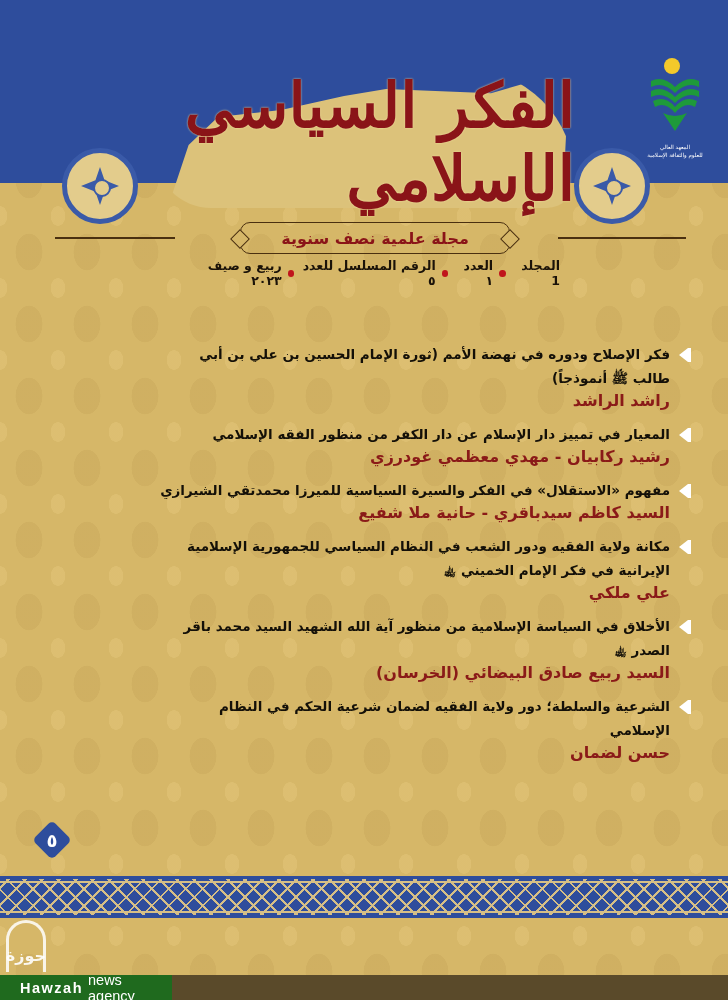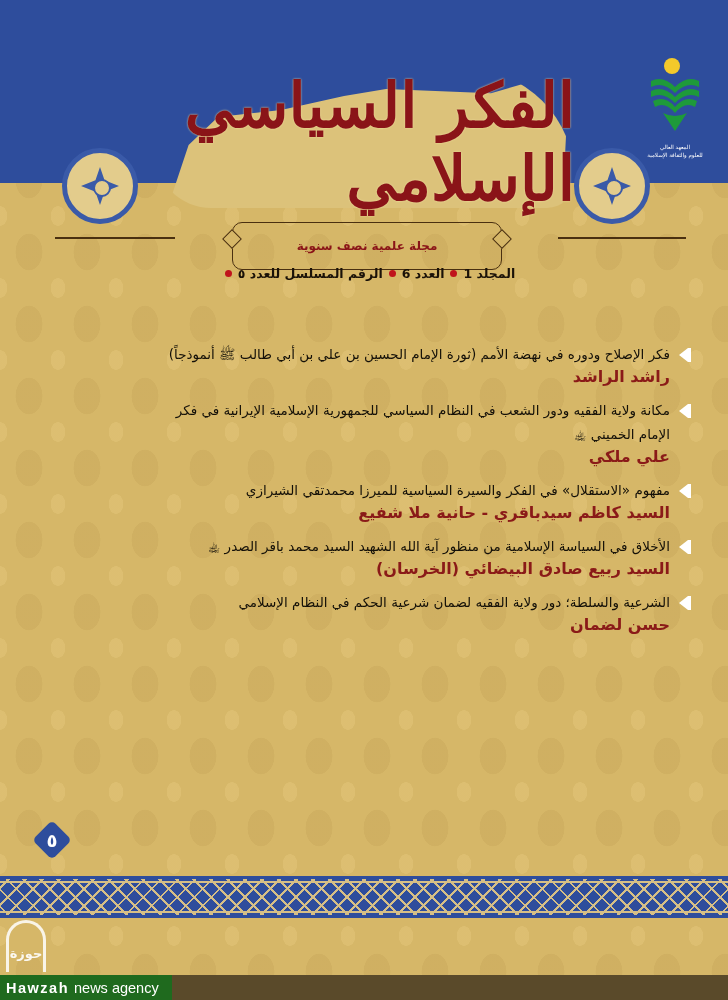--- a/index.html
+++ b/index.html
@@ -74,25 +74,25 @@
     }
     .med-left { left: 62px; top: 148px; }
     .med-right { left: 574px; top: 148px; }
     
     .sub-line {
       position: absolute; top: 237px; height: 2px; background: #4a3010;
     }
     .sub-line.l { left: 55px; width: 120px; }
     .sub-line.r { left: 558px; width: 128px; }
     .subtitle-box {
-      position: absolute; left: 232px; top: 222px; width: 270px; height: 48px;
+      position: absolute; left: 240px; top: 222px; width: 270px; height: 32px;
       border: 1.5px solid #4a3010; border-radius: 10px;
       display: flex; align-items: center; justify-content: center;
       direction: rtl;
-      font-size: 12px; font-weight: bold; color: #8a1418;
+      font-size: 16px; font-weight: bold; color: #8a1418;
     }
     .subtitle-box::before, .subtitle-box::after {
       content: ""; position: absolute; top: 9px; width: 12px; height: 12px;
       border: 1.5px solid #4a3010; transform: rotate(45deg); background: #d6b768;
     }
     .subtitle-box::before { left: -8px; }
     .subtitle-box::after { right: -8px; }
     .issue-info {
       position: absolute; left: 180px; top: 262px; width: 380px; height: 22px;
       display: flex; direction: rtl; align-items: center; justify-content: center;
@@ -109,21 +109,21 @@
     .article { position: relative; margin-bottom: 10px; padding-right: 20px; }
     .article .bullet {
       position: absolute; right: 2px; top: 6px; width: 0; height: 0;
       border-top: 7px solid transparent; border-bottom: 7px solid transparent;
       border-right: 9px solid #ffffff;
     }
     .article .bullet::after {
       content: ""; position: absolute; left: 9px; top: -7px; width: 3px; height: 14px; background: #ffffff;
     }
     .article .title {
-      font-size: 13.5px; font-weight: normal; color: #141008; line-height: 24px;
+      font-size: 13.5px; font-weight: bold; color: #141008; line-height: 24px;
     }
     .article .author {
       font-size: 16px; font-weight: bold; color: #8a1a18; line-height: 22px;
     }
     
     .issue-badge {
       position: absolute; left: 38px; top: 826px; width: 28px; height: 28px;
       background: #2e4d9c; border-radius: 5px; transform: rotate(45deg);
     }
     .issue-badge-num {
@@ -146,31 +146,31 @@
     .ornament::before { top: 2px; }
     .ornament::after { bottom: 2px; }
     
     .hawzah-mark {
       position: absolute; left: 6px; top: 920px; width: 40px; height: 52px;
       border: 3px solid rgba(255,255,255,0.85); border-bottom: none;
       border-radius: 20px 20px 0 0;
     }
     .hawzah-mark-text {
       position: absolute; left: 6px; top: 946px; width: 40px;
-      font-size: 13px; font-weight: bold; color: rgba(255,255,255,0.9);
+      font-size: 16px; font-weight: bold; color: rgba(255,255,255,0.9);
       text-align: center; direction: rtl;
     }
     
     .footer {
       position: absolute; left: 0; top: 975px; width: 728px; height: 25px;
       background: #5a4a2a; display: flex;
     }
     .footer-brand {
       width: 172px; height: 25px; background: #1f6a1e;
-      display: flex; align-items: center; padding-left: 6px;
+      display: flex; align-items: center; padding-left: 20px;
       font-family: "Liberation Sans", sans-serif; color: #ffffff; font-size: 14.5px;
     }
     .footer-brand b { font-weight: bold; letter-spacing: 1.5px; margin-right: 5px; }
   </style>
 </head>
 <body>
 
 <div class="cover">
   <div class="blue-band"></div>
 
@@ -196,41 +196,47 @@
     <div class="title-text">الفكر السياسي الإسلامي</div>
   </div>
 
   <div class="sub-line l"></div>
   <div class="sub-line r"></div>
   <div class="subtitle-box">مجلة علمية نصف سنوية</div>
 
   <div class="issue-info">
     <span>المجلد 1</span>
     <span class="dot"></span>
-    <span>العدد 6</span>
+    <span>العدد ١</span>
     <span class="dot"></span>
     <span>الرقم المسلسل للعدد ٥</span>
     <span class="dot"></span>
+    <span>ربيع و صيف ٢٠٢٣</span>
   </div>
 
   <div class="contents">
     <div class="article">
       <span class="bullet"></span>
       <div class="title">فكر الإصلاح ودوره في نهضة الأمم (ثورة الإمام الحسين بن علي بن أبي طالب ﷺ أنموذجاً)</div>
       <div class="author">راشد الراشد</div>
     </div>
     <div class="article">
       <span class="bullet"></span>
+      <div class="title">المعيار في تمييز دار الإسلام عن دار الكفر من منظور الفقه الإسلامي</div>
+      <div class="author">رشيد ركابيان - مهدي معظمي غودرزي</div>
+    </div>
+    <div class="article">
+      <span class="bullet"></span>
+      <div class="title">مفهوم «الاستقلال» في الفكر والسيرة السياسية للميرزا محمدتقي الشيرازي</div>
+      <div class="author">السيد كاظم سيدباقري - حانية ملا شفيع</div>
+    </div>
+    <div class="article">
+      <span class="bullet"></span>
       <div class="title">مكانة ولاية الفقيه ودور الشعب في النظام السياسي للجمهورية الإسلامية الإيرانية في فكر الإمام الخميني ﵀</div>
       <div class="author">علي ملكي</div>
-    </div>
-    <div class="article">
-      <span class="bullet"></span>
-      <div class="title">مفهوم «الاستقلال» في الفكر والسيرة السياسية للميرزا محمدتقي الشيرازي</div>
-      <div class="author">السيد كاظم سيدباقري - حانية ملا شفيع</div>
     </div>
     <div class="article">
       <span class="bullet"></span>
       <div class="title">الأخلاق في السياسة الإسلامية من منظور آية الله الشهيد السيد محمد باقر الصدر ﵀</div>
       <div class="author">السيد ربيع صادق البيضائي (الخرسان)</div>
     </div>
     <div class="article">
       <span class="bullet"></span>
       <div class="title">الشرعية والسلطة؛ دور ولاية الفقيه لضمان شرعية الحكم في النظام الإسلامي</div>
       <div class="author">حسن لضمان</div>

